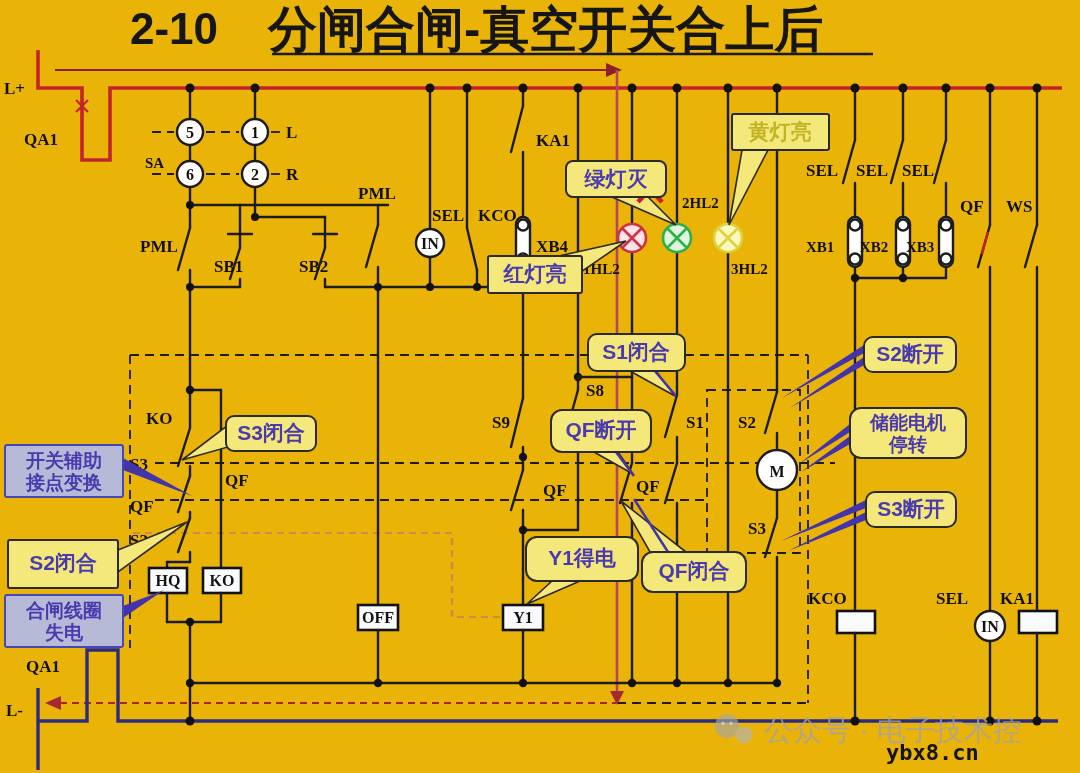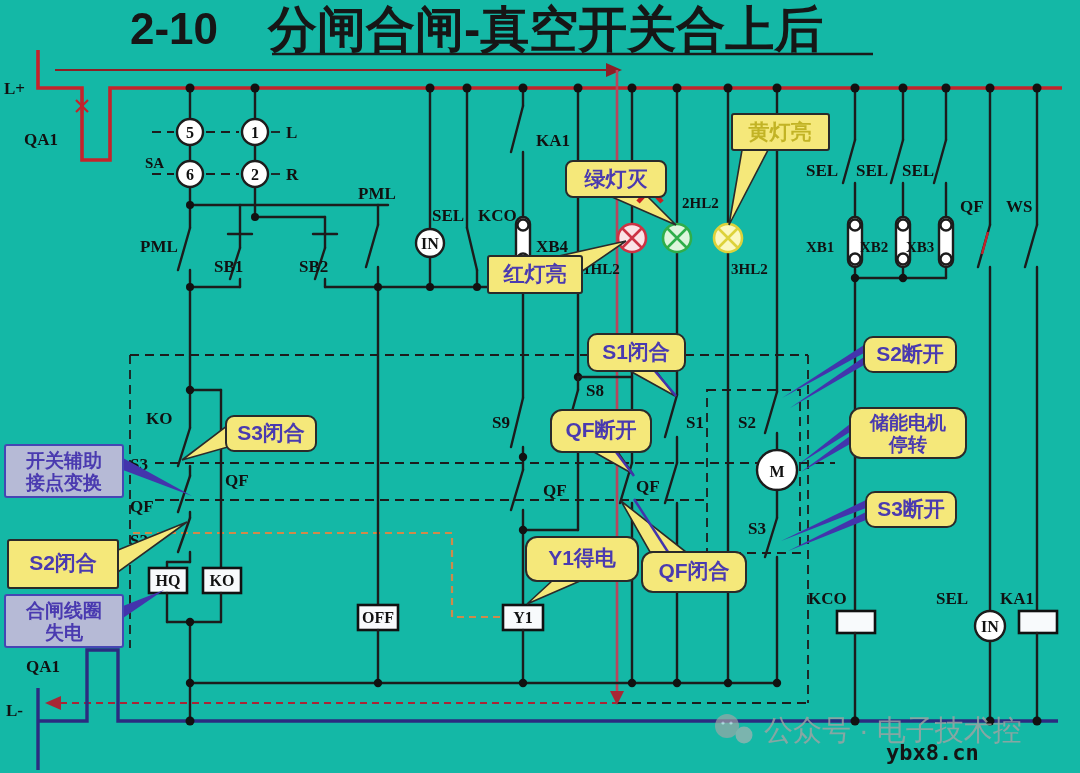--- a/index.html
+++ b/index.html
@@ -1,16 +1,16 @@
 <!DOCTYPE html>
 <html><head>
 <meta charset="utf-8">
 <style>
   html,body{margin:0;padding:0;background:#e8ebf0;}
-  #stage{position:relative;width:1080px;height:773px;background:#14b8a6;overflow:hidden;
+  #stage{position:relative;width:1080px;height:773px;background:#eab308;overflow:hidden;
          font-family:"Liberation Sans",sans-serif;}
   svg{position:absolute;left:0;top:0;}
   
   .w   {stroke:#1c1c1c;stroke-width:2.4;fill:none;stroke-linecap:round;}
   .wd  {stroke:#1c1c1c;stroke-width:1.8;fill:none;stroke-dasharray:9 6;}
   .busr{stroke:#c5232b;stroke-width:3.6;fill:none;}
   .busb{stroke:#2b2b80;stroke-width:3.4;fill:none;}
   .redv{stroke:#b8455c;stroke-width:2.6;fill:none;}
   .redt{stroke:#8d1f26;stroke-width:2;fill:none;}
   .redd{stroke:#a82636;stroke-width:2.2;fill:none;stroke-dasharray:7 5;}

